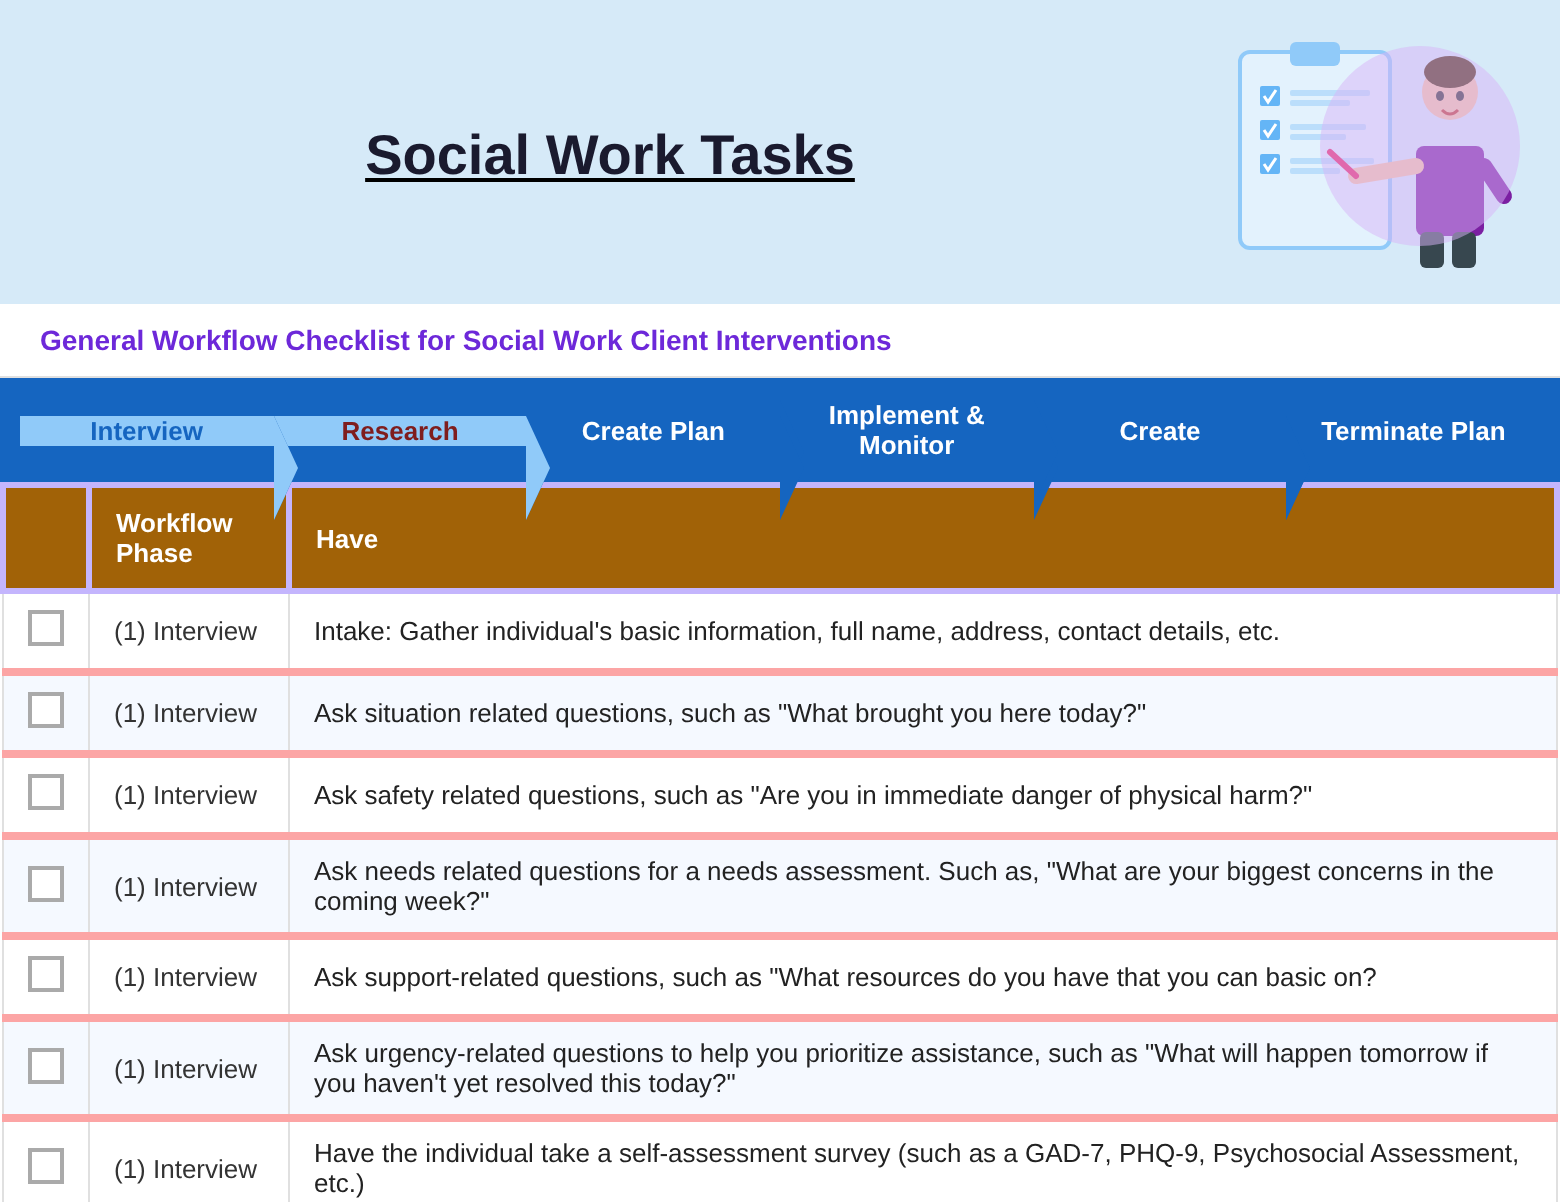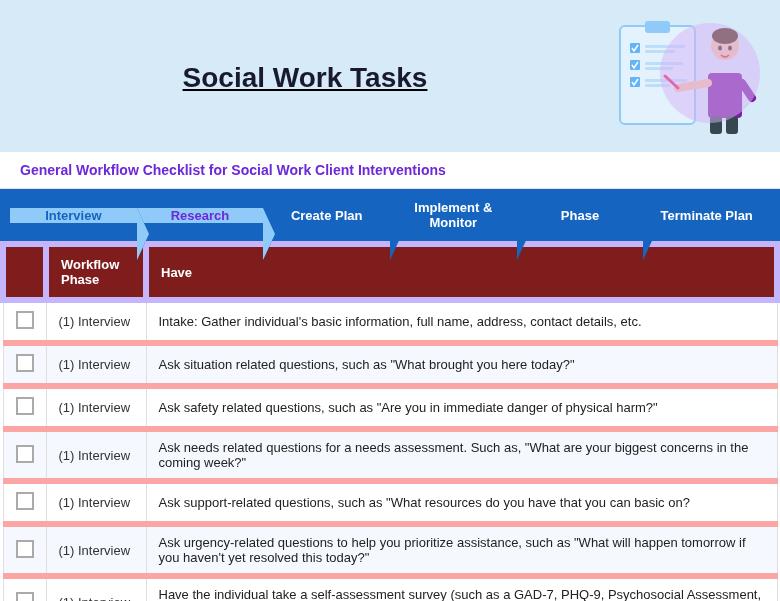--- a/index.html
+++ b/index.html
@@ -113,37 +113,37 @@
     
     .table-container {
       width: 100%;
       overflow: hidden;
     }
     table {
       width: 100%;
       border-collapse: collapse;
     }
     thead th {
-      background: #7f1d1d;
+      background: #a16207;
       color: #fff;
       font-size: 13px;
       font-weight: 700;
       padding: 10px 12px;
       text-align: left;
-      border: 6px solid #c4b5fd;
+      border: 3px solid #c4b5fd;
     }
     thead th:first-child {
       width: 36px;
       text-align: center;
     }
     thead th:nth-child(2) {
       width: 100px;
     }
     tbody tr {
-      border-bottom: 6px solid #fca5a5;
+      border-bottom: 4px solid #fca5a5;
     }
     tbody tr:nth-child(even) {
       background: #f5f9ff;
     }
     tbody tr:nth-child(odd) {
       background: #fff;
     }
     tbody td {
       padding: 8px 12px;
       font-size: 13px;
@@ -244,31 +244,31 @@
 </div>
 
 <div class="subtitle-bar">
   <p>General Workflow Checklist for Social Work Client Interventions</p>
 </div>
 
 <div class="workflow-tabs">
   <div class="workflow-tab highlighted">
     <span>Interview</span>
   </div>
-  <div class="workflow-tab highlighted" style="background:#90caf9; color:#6d28d9;">
+  <div class="workflow-tab highlighted" style="background:#90caf9; color:#7f1d1d;">
     <span>Research</span>
   </div>
   <div class="workflow-tab">
     <span>Create Plan</span>
   </div>
   <div class="workflow-tab">
     <span>Implement &amp; Monitor</span>
   </div>
   <div class="workflow-tab">
-    <span>Phase</span>
+    <span>Create</span>
   </div>
   <div class="workflow-tab">
     <span>Terminate Plan</span>
   </div>
 </div>
 
 <div class="table-container">
   <table>
     <thead>
       <tr>

